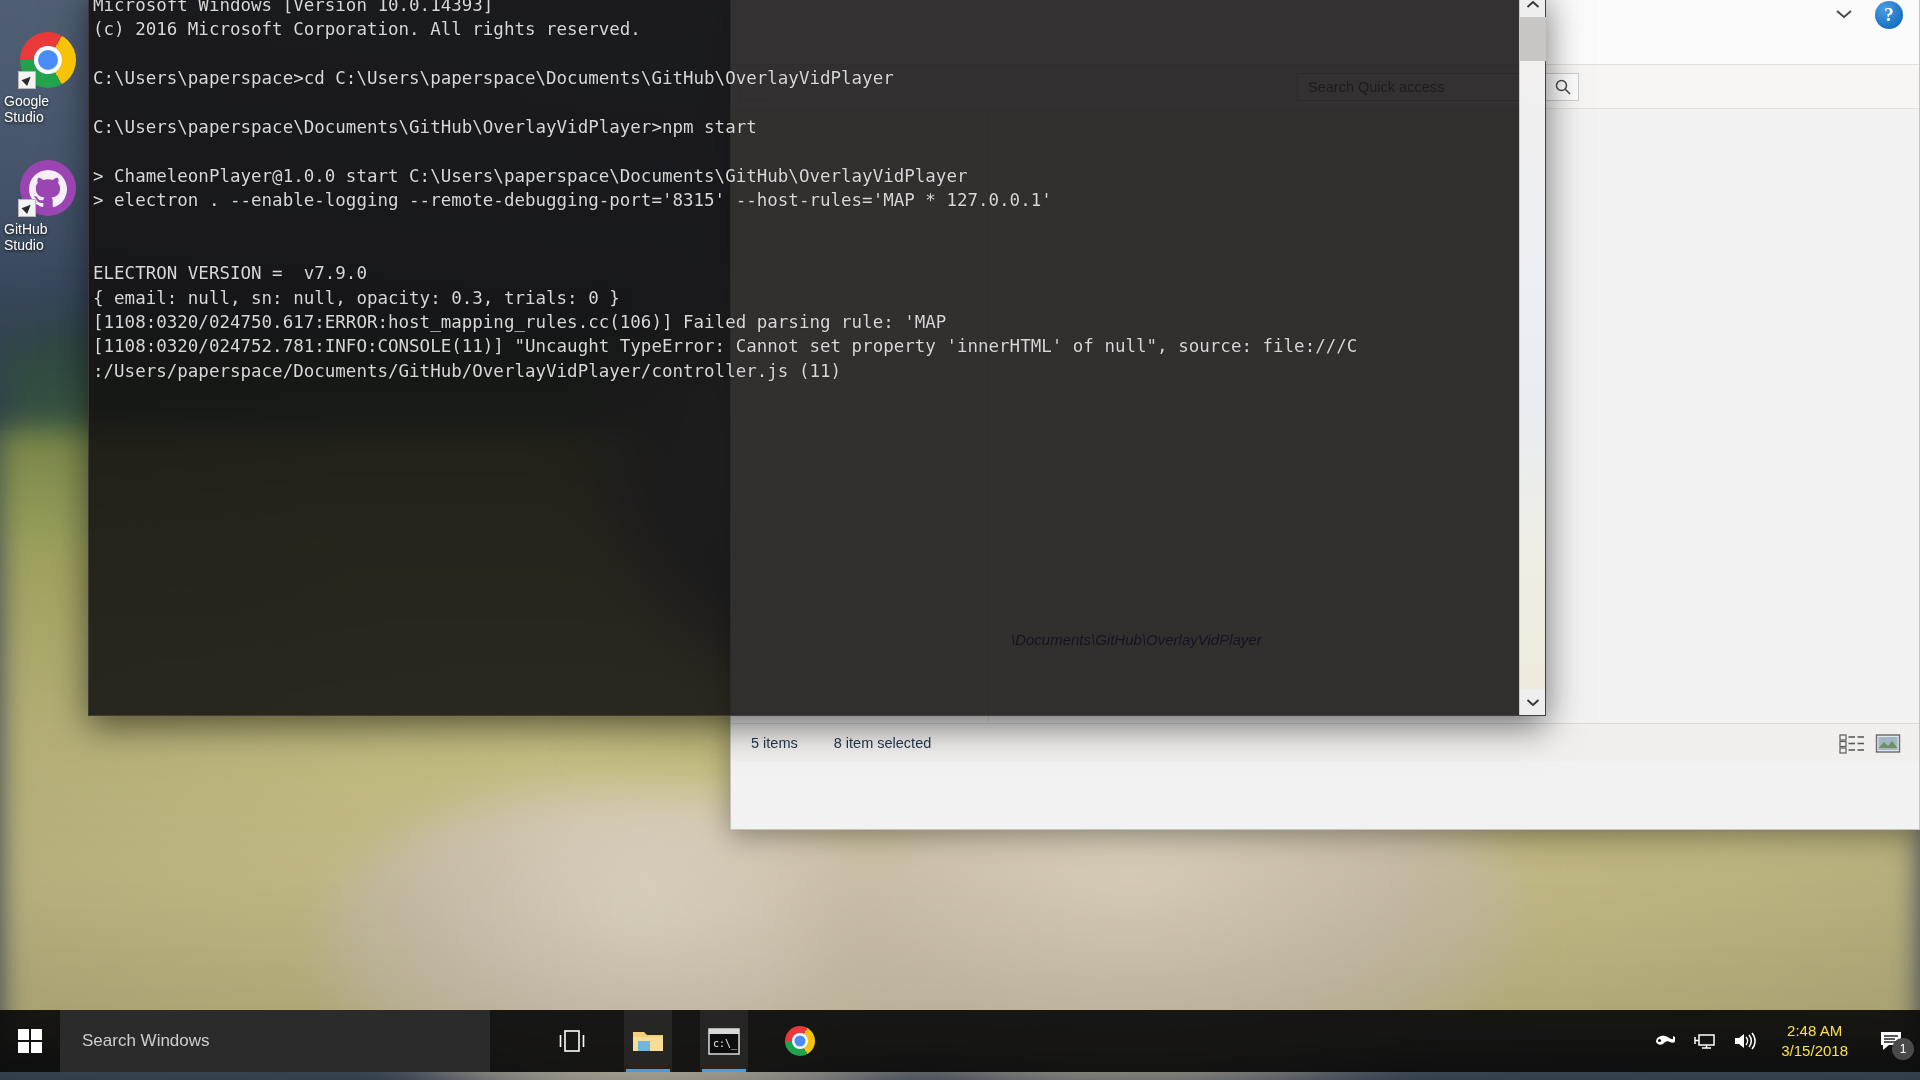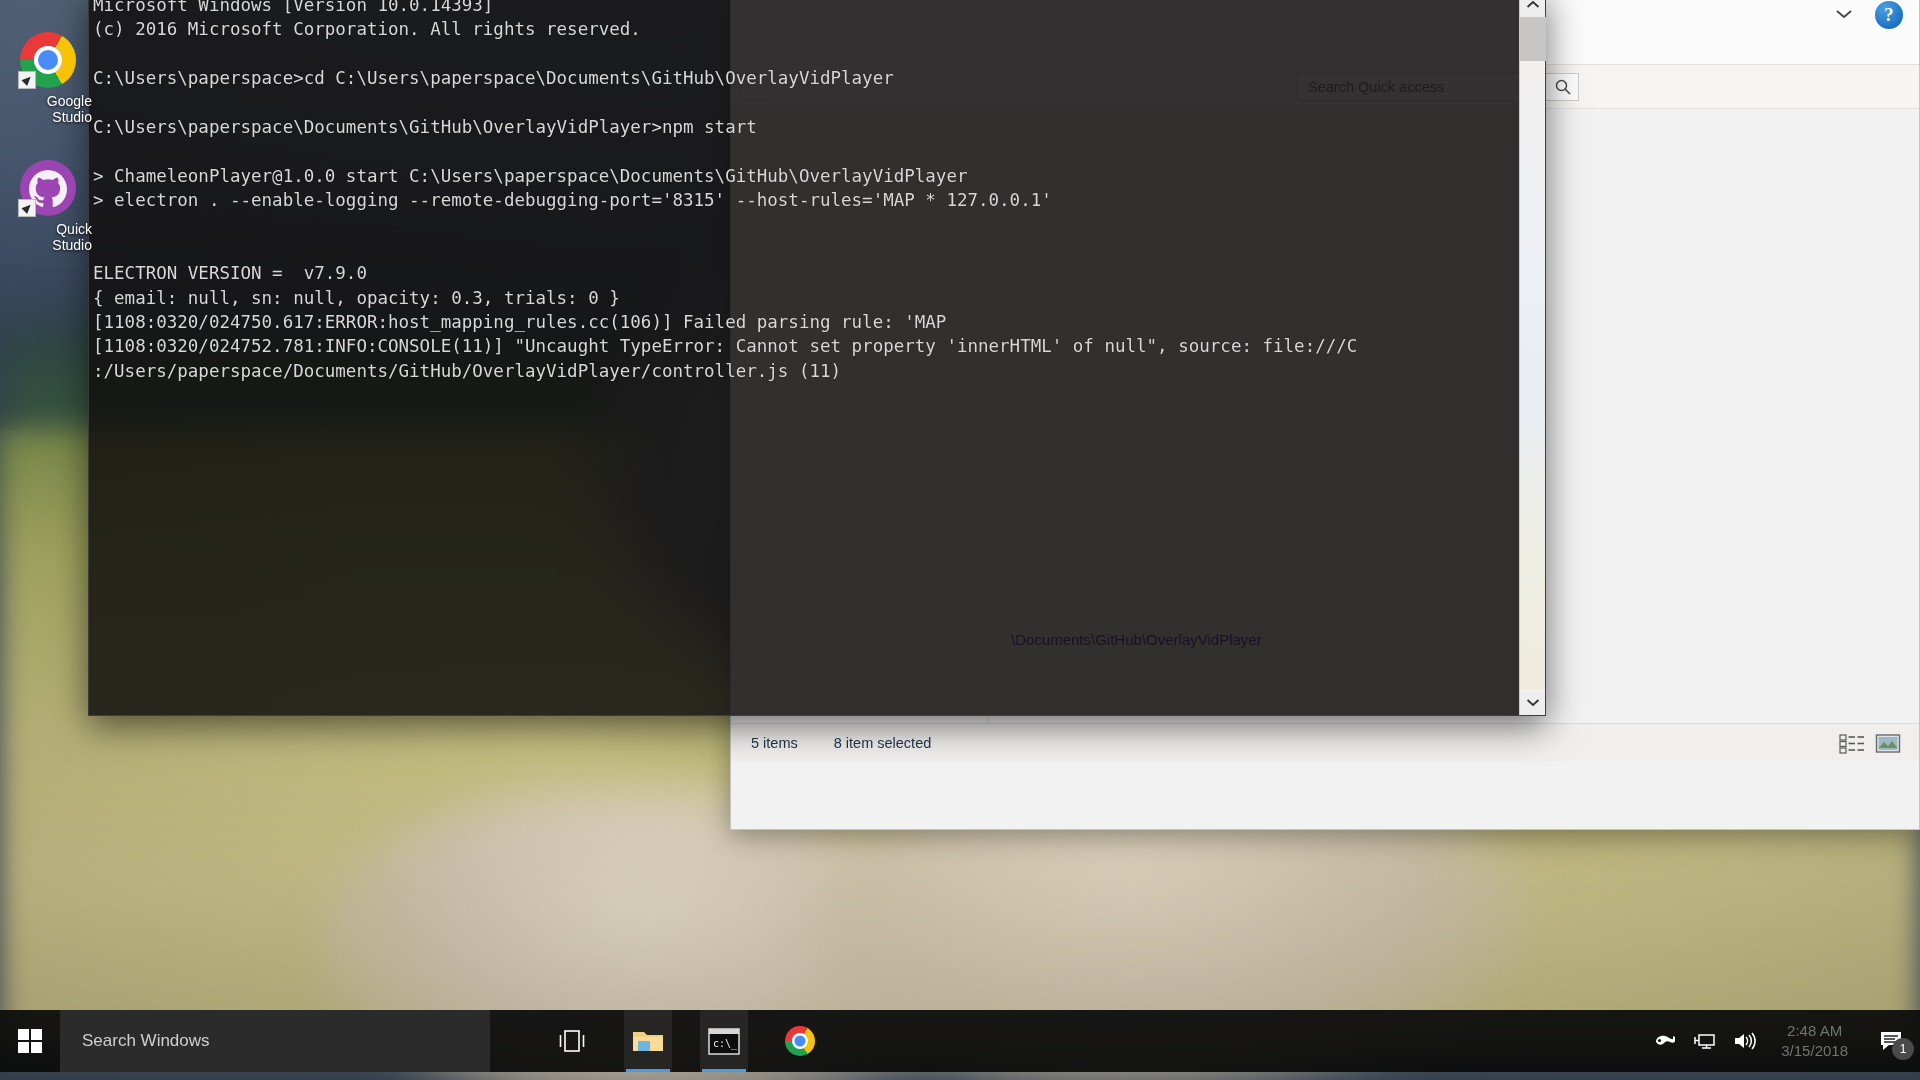--- a/index.html
+++ b/index.html
@@ -99,21 +99,21 @@
     filter: blur(24px);
   }
   .wp-vignette {
     inset: 0; left: 0; top: 0; width: 1920px; height: 1080px;
     background: radial-gradient(ellipse 80% 70% at 50% 45%, rgba(0,0,0,0) 40%, rgba(0,0,0,.18) 100%);
   }
 
   
   #desktop-icons { position: absolute; left: 0; top: 28px; width: 96px; }
   .desk-icon {
-    width: 92px; margin: 0 auto 26px; text-align: right;
+    width: 92px; margin: 0 auto 26px; text-align: left;
     color: #fff; font-size: 14px; line-height: 16px;
     text-shadow: 0 1px 3px rgba(0,0,0,.85);
     padding: 4px 2px 5px;
   }
   .desk-icon.selected { background: rgba(120,170,220,.38); outline: 1px solid rgba(160,200,235,.6); }
   .desk-glyph { position: relative; width: 56px; height: 56px; margin: 0 auto 5px; }
   .shortcut-arrow {
     position: absolute; left: -2px; bottom: -1px; width: 18px; height: 18px;
     background: #f3f3f3; border: 1px solid #b9b9b9;
   }
@@ -178,21 +178,21 @@
   .search-ico { width: 18px; height: 18px; }
 
   .ex-body { position: relative; height: 652px; background: rgba(250,250,250,.0); }
   .ex-leftpane {
     position: absolute; left: 0; top: 0; width: 258px; height: 100%;
     border-right: 1px solid #dedcda; background: rgba(252,252,252,.0);
   }
   .ex-paths { position: absolute; left: 262px; top: 512px; width: 920px; }
   .ex-path-row {
     height: 38px; line-height: 38px; padding-left: 18px;
-    color: #4c1d95; font-size: 15px; white-space: nowrap;
+    color: #4c1d95; font-size: 15px; white-space: nowrap; font-style: italic;
   }
   .ex-statusbar {
     position: absolute; left: 0; bottom: 0; width: 100%; height: 38px;
     background: #f0efee; border-top: 1px solid #dcdad8;
     display: flex; align-items: center; color: #23374d; font-size: 14.5px;
   }
   .st-items { margin-left: 20px; }
   .st-selected { margin-left: 36px; }
   .view-toggles { margin-left: auto; display: flex; gap: 10px; margin-right: 18px; }
   .vt { width: 26px; height: 22px; }
@@ -241,21 +241,21 @@
     color: #cfcfcf; font-size: 17px;
   }
   .tb-icons { display: flex; align-items: center; margin-left: 58px; gap: 28px; }
   .tb-item { position: relative; width: 48px; height: 62px; display: flex; align-items: center; justify-content: center; }
   .tb-item.active::after {
     content: ""; position: absolute; bottom: 0; left: 2px; width: 44px; height: 3px; background: #4a9ce0;
   }
   .tb-item.active { background: rgba(255,255,255,.07); }
   .tray { margin-left: auto; display: flex; align-items: center; gap: 0; padding-right: 0; }
   .tray-ico { width: 40px; height: 62px; display: flex; align-items: center; justify-content: center; color: #fff; }
-  .clock { color: #737373; font-size: 15px; line-height: 20px; text-align: center; padding: 0 16px; }
+  .clock { color: #fde047; font-size: 15px; line-height: 20px; text-align: center; padding: 0 16px; }
   .notif {
     position: relative; width: 56px; height: 62px; display: flex; align-items: center; justify-content: center;
   }
   .notif-badge {
     position: absolute; right: 6px; bottom: 12px; width: 22px; height: 22px; border-radius: 50%;
     background: #4a4a4a; color: #fff; font-size: 12px; line-height: 22px; text-align: center;
   }
 </style>
 </head>
 <body>
@@ -369,21 +369,21 @@
 
     <div class="desk-icon">
       <div class="desk-glyph">
         <div class="gh-logo">
           <svg width="40" height="38" viewBox="0 0 40 38">
             <path fill="#f6eef8" d="M20 1C9.5 1 1 9.5 1 20c0 8.4 5.4 15.5 13 18 1 .2 1.3-.4 1.3-.9v-3.3c-5.3 1.1-6.4-2.5-6.4-2.5-.9-2.2-2.1-2.8-2.1-2.8-1.7-1.2.1-1.2.1-1.2 1.9.1 2.9 2 2.9 2 1.7 2.9 4.4 2 5.5 1.6.2-1.2.7-2 1.2-2.5-4.2-.5-8.7-2.1-8.7-9.4 0-2.1.7-3.8 2-5.1-.2-.5-.9-2.4.2-5 0 0 1.6-.5 5.2 2a18 18 0 0 1 9.5 0c3.6-2.5 5.2-2 5.2-2 1.1 2.6.4 4.5.2 5 1.2 1.3 2 3 2 5.1 0 7.3-4.5 8.9-8.7 9.4.7.6 1.3 1.8 1.3 3.6v5.3c0 .5.3 1.1 1.3.9 7.6-2.5 13-9.6 13-18C39 9.5 30.5 1 20 1z"></path>
           </svg>
         </div>
         <span class="shortcut-arrow"></span>
       </div>
-      <span class="desk-label">Quick</span>
+      <span class="desk-label">GitHub</span>
       <span class="desk-label">Studio</span>
     </div>
   </div>
 
   <div id="taskbar">
     <div class="start-btn">
       <span class="win-logo">
           <i></i>
           <i></i>
           <i></i>

